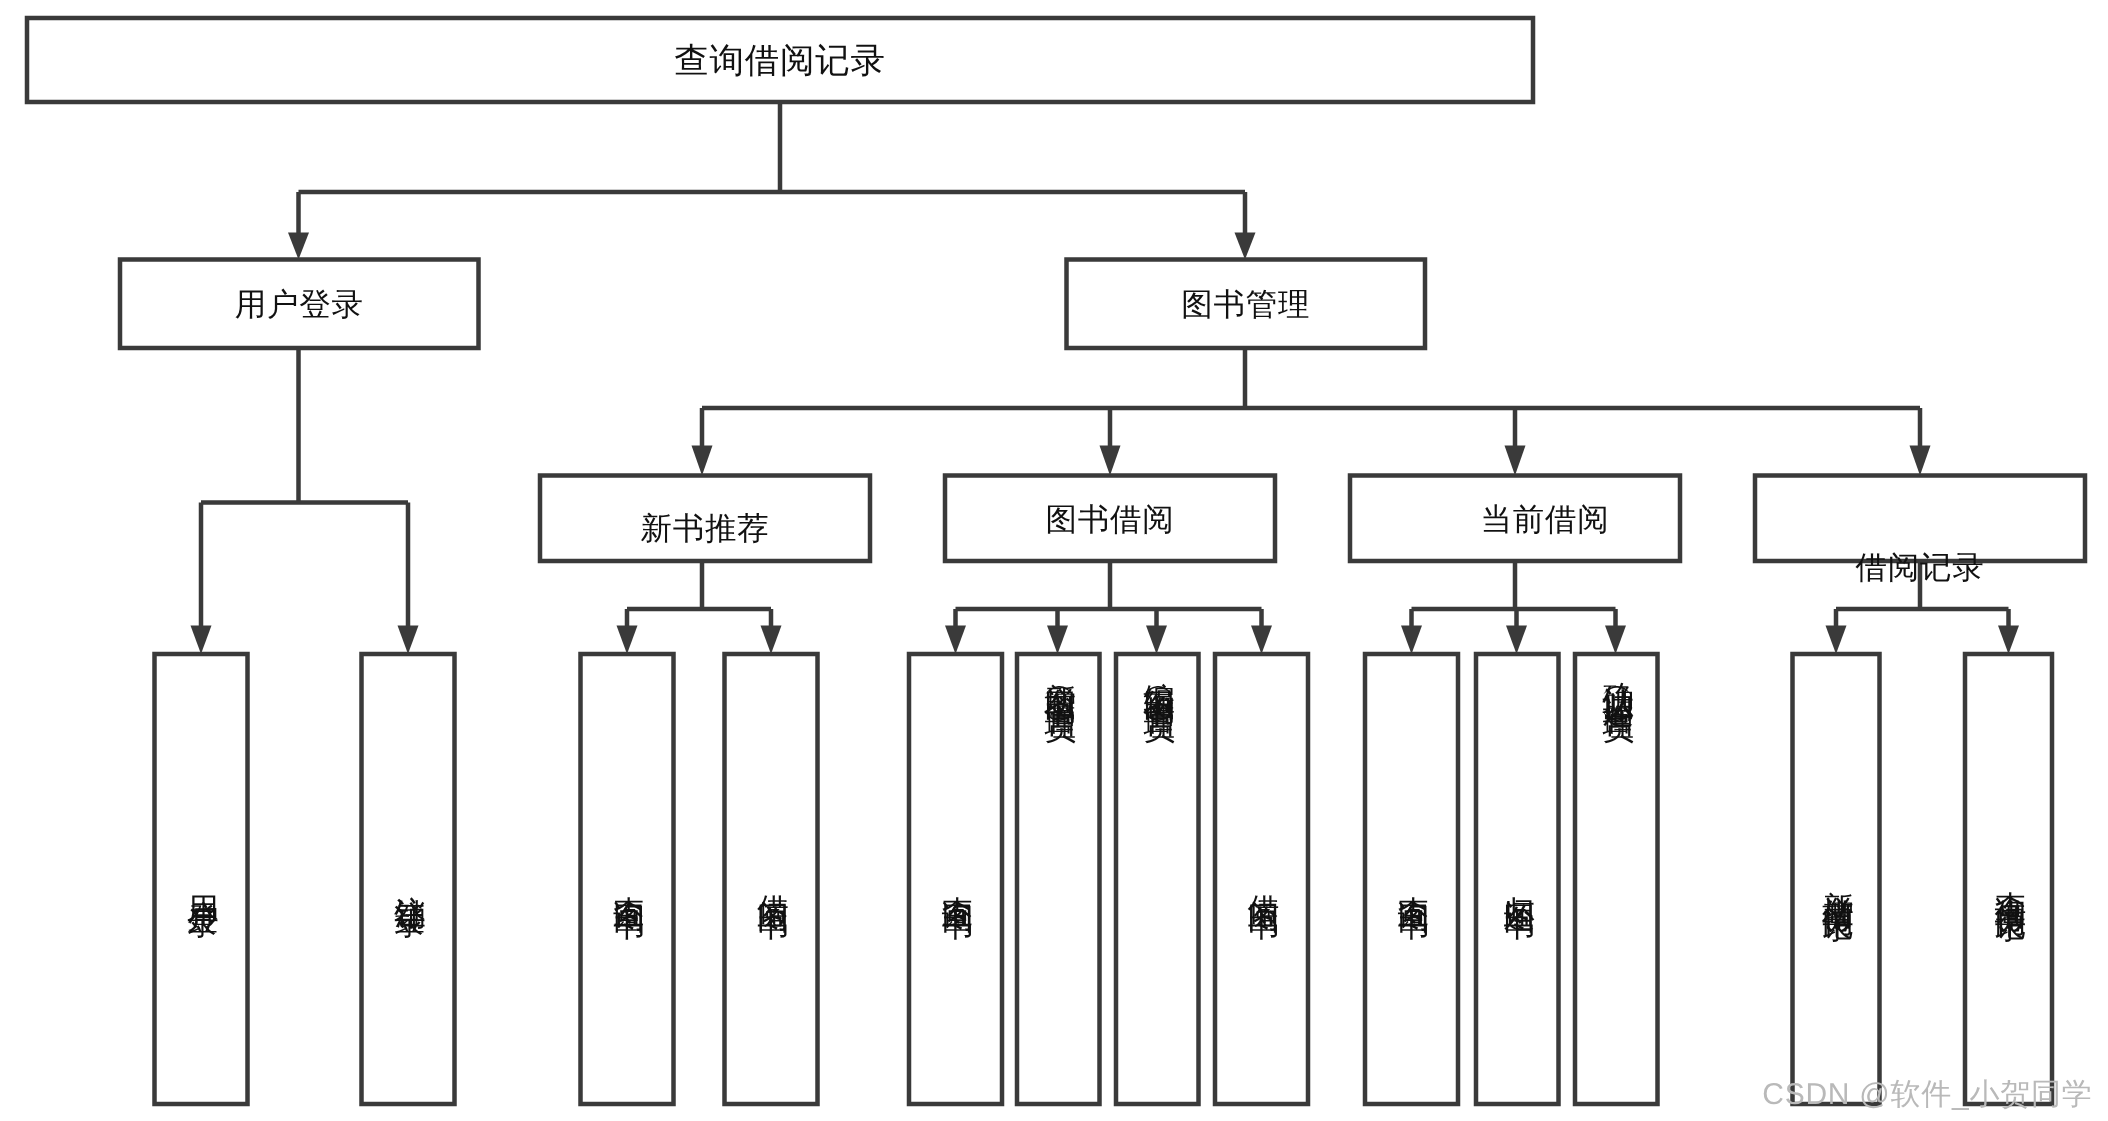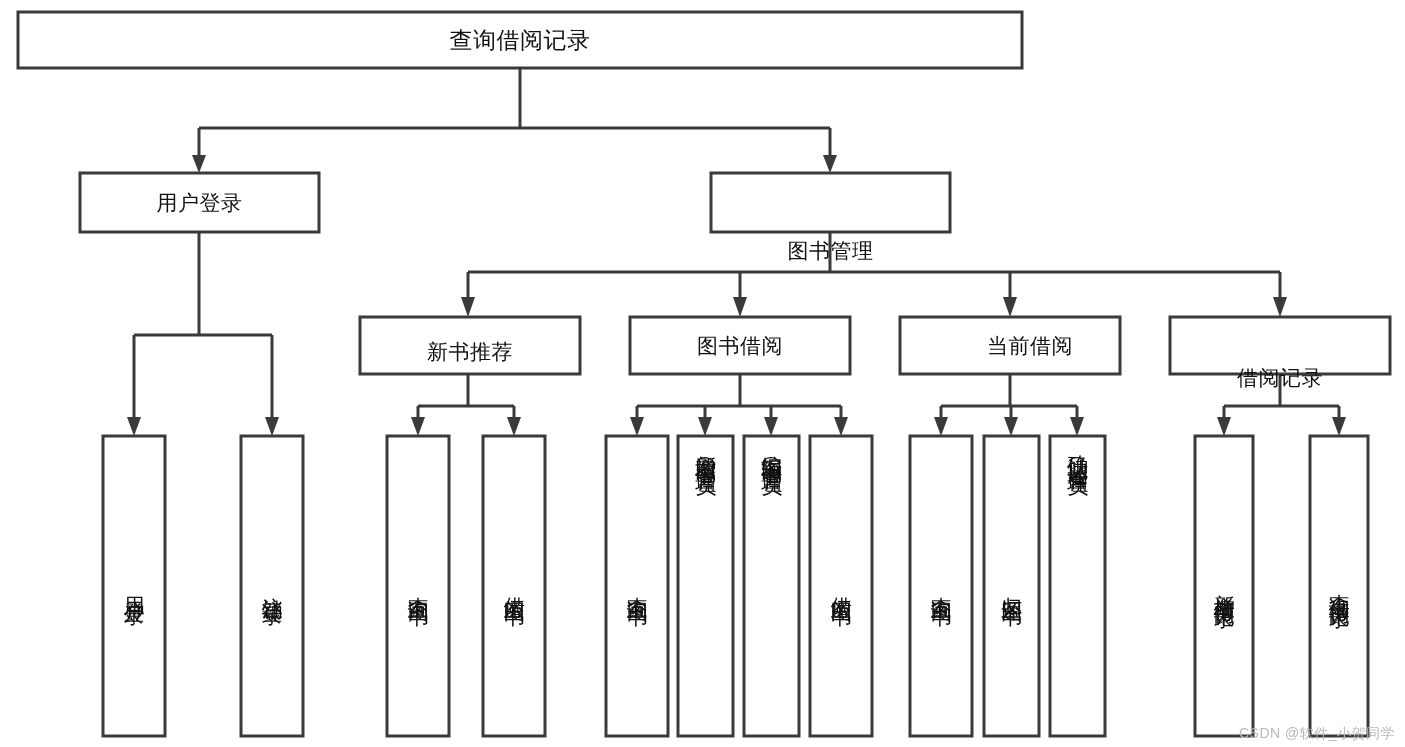--- a/index.html
+++ b/index.html
@@ -66,21 +66,21 @@
     writing-mode: vertical-rl;
     text-orientation: upright;
     letter-spacing: 3px;
     display: block;
     text-align: center;
   }
   #watermark {
     position: absolute;
     right: 10px;
     bottom: 4px;
-    font-size: 14px;
+    font-size: 20px;
     color: #b9b9b9;
     letter-spacing: 0.5px;
     white-space: nowrap;
     user-select: none;
   }
 </style>
 </head>
 <body>
 
 <div id="diagram-root">
@@ -160,21 +160,21 @@
     <rect class="node-rect" x="910" y="436" width="62" height="300"></rect>
     <rect class="node-rect" x="984" y="436" width="55" height="300"></rect>
     <rect class="node-rect" x="1050" y="436" width="55" height="300"></rect>
     <rect class="node-rect" x="1195" y="436" width="58" height="300"></rect>
     <rect class="node-rect" x="1310" y="436" width="58" height="300"></rect>
   </svg>
 
   <div class="node-label-h" style="left:18px; top:12px; width:1004px; height:56px; font-size:23px;">查询借阅记录</div>
 
   <div class="node-label-h" style="left:80px; top:173px; width:239px; height:59px;">用户登录</div>
-  <div class="node-label-h" style="left:711px; top:173px; width:239px; height:59px;margin-top:48px;">图书管理</div>
+  <div class="node-label-h" style="left:711px; top:173px; width:239px; height:59px;">图书管理</div>
 
   <div class="node-label-h" style="left:360px; top:317px; width:220px; height:69px;">新书推荐</div>
   <div class="node-label-h" style="left:630px; top:317px; width:220px; height:57px;border-radius:27px;">图书借阅</div>
   <div class="node-label-h" style="left:900px; top:317px; width:260px; height:57px;">当前借阅</div>
   <div class="node-label-h" style="left:1170px; top:317px; width:220px; height:57px;margin-top:32px;">借阅记录</div>
 
   <div class="node-label-v" style="left:103px; top:436px; width:62px; height:300px;">
     <span>用户登录</span>
     </div>
 

